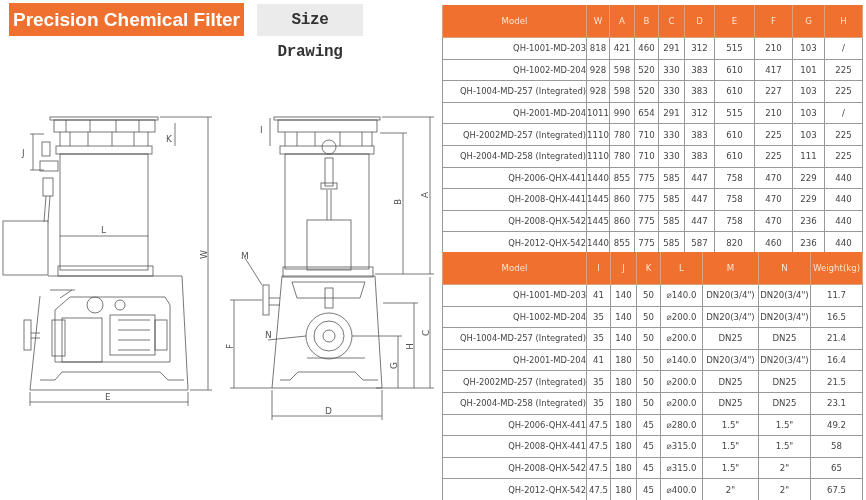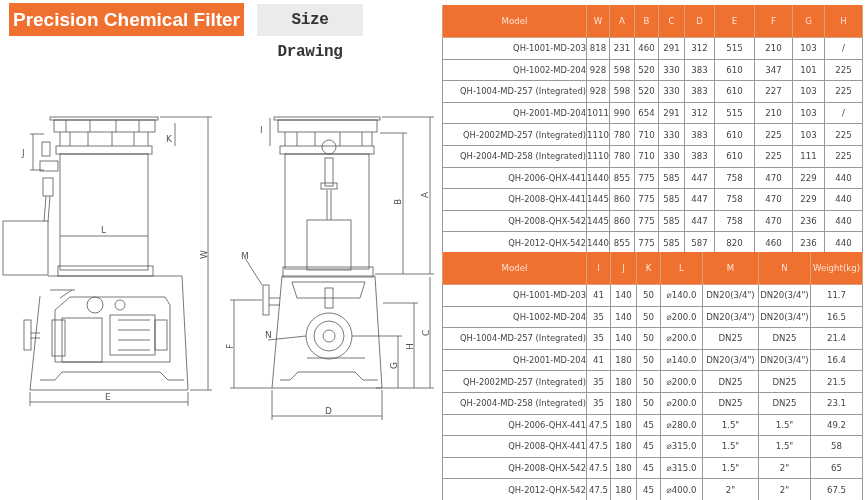--- a/index.html
+++ b/index.html
@@ -189,38 +189,38 @@
       <th>E</th>
       <th>F</th>
       <th>G</th>
       <th>H</th>
     </tr>
   </thead>
   <tbody id="t1body">
       <tr>
         <td class="model">QH-1001-MD-203</td>
         <td>818</td>
-        <td>231</td>
+        <td>421</td>
         <td>460</td>
         <td>291</td>
         <td>312</td>
         <td>515</td>
         <td>210</td>
         <td>103</td>
         <td>/</td>
       </tr>
       <tr>
         <td class="model">QH-1002-MD-204</td>
         <td>928</td>
         <td>598</td>
         <td>520</td>
         <td>330</td>
         <td>383</td>
         <td>610</td>
-        <td>347</td>
+        <td>417</td>
         <td>101</td>
         <td>225</td>
       </tr>
       <tr>
         <td class="model">QH-1004-MD-257 (Integrated)</td>
         <td>928</td>
         <td>598</td>
         <td>520</td>
         <td>330</td>
         <td>383</td>

